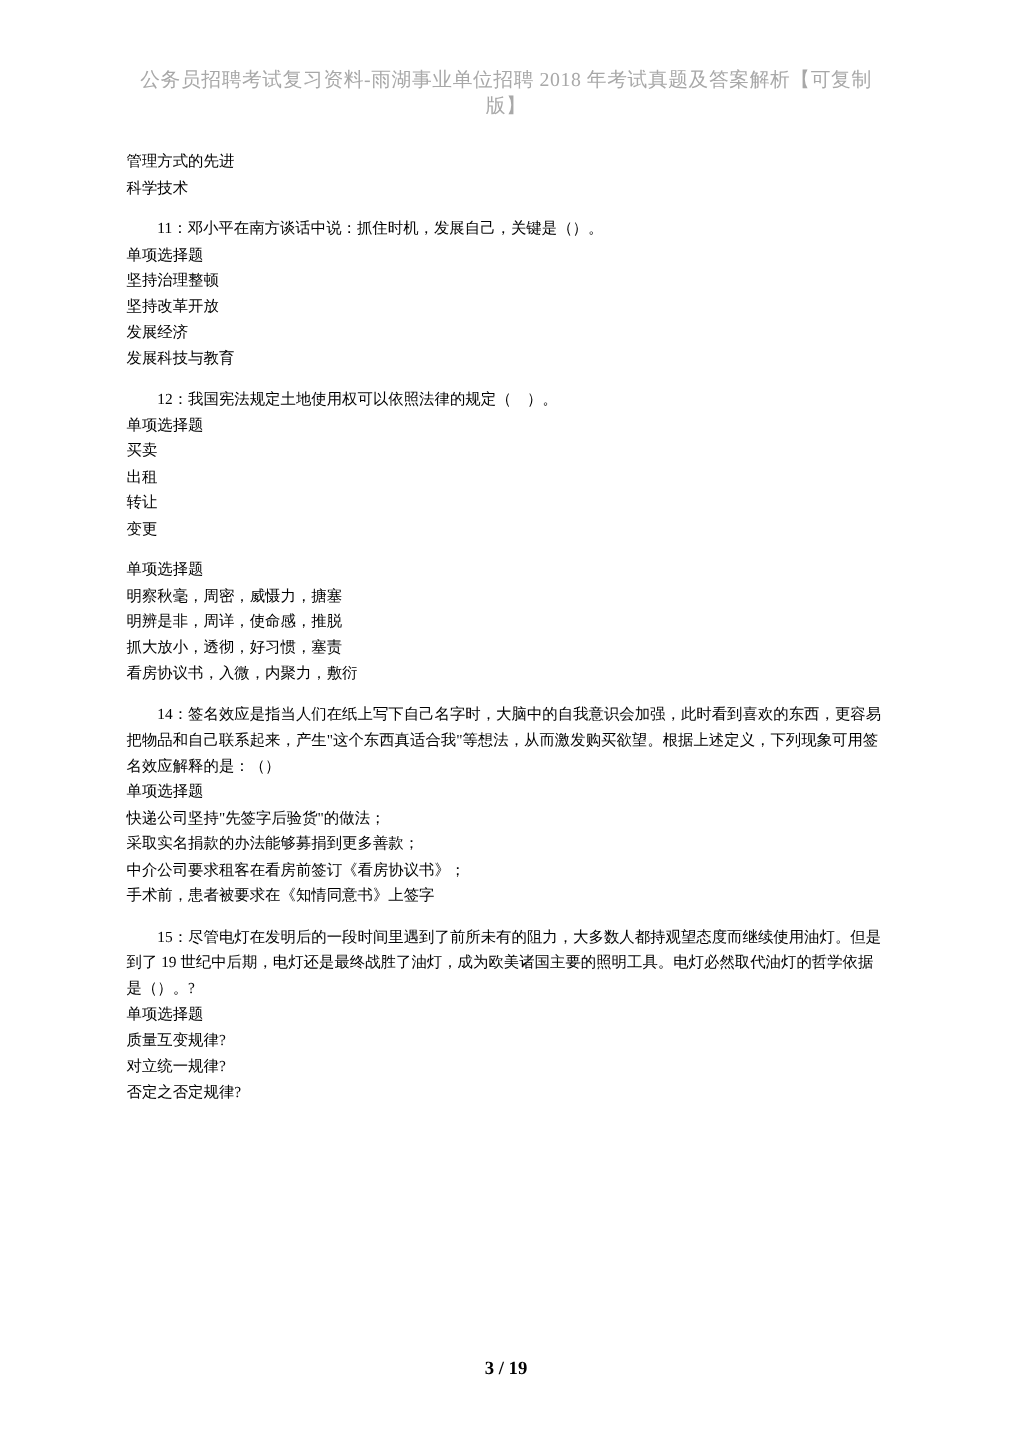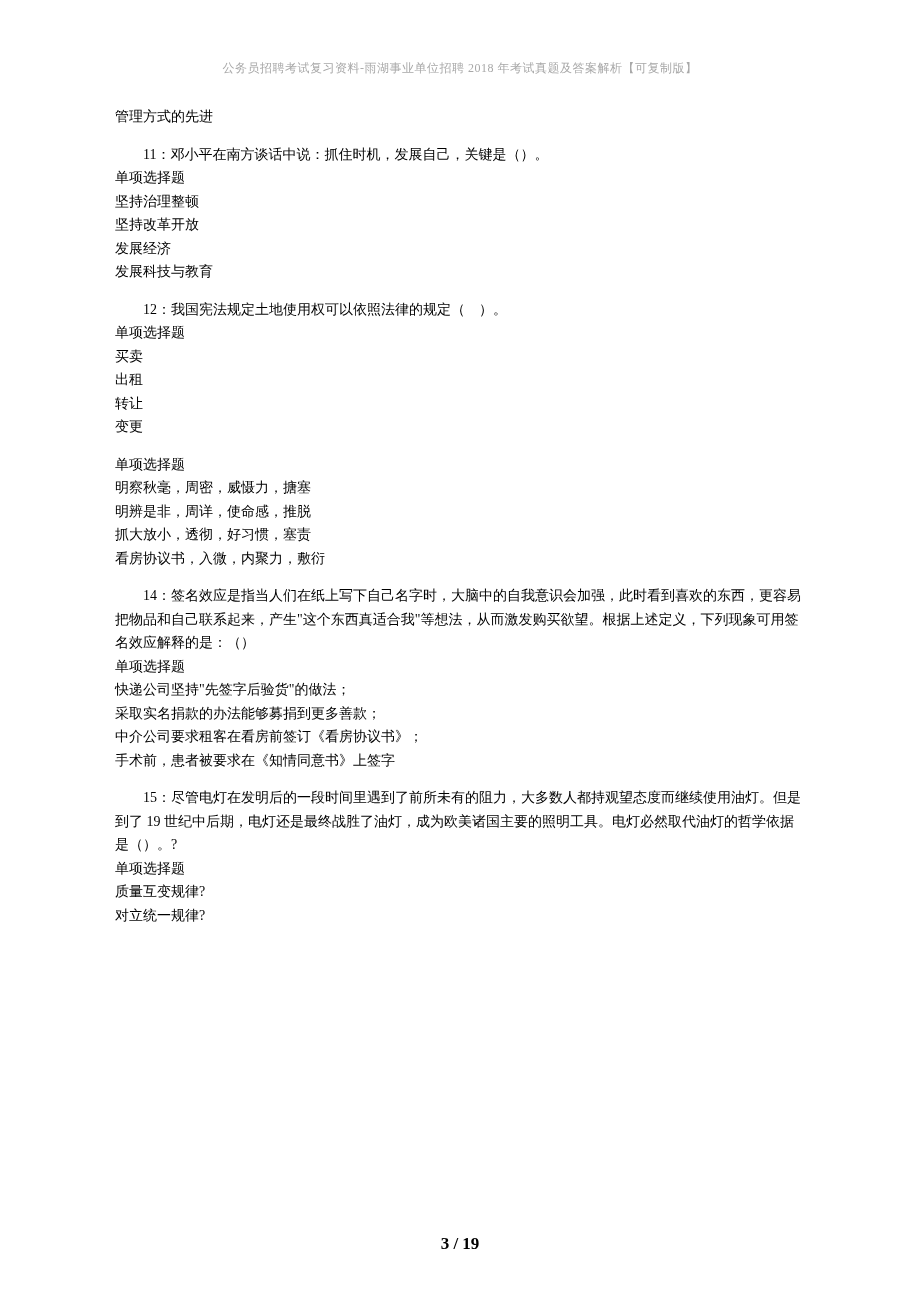--- a/index.html
+++ b/index.html
@@ -10,21 +10,21 @@
     width: 920px;
     height: 1302px;
     position: relative;
     color: #000;
   }
   .page {
     padding: 60px 115px 40px 115px;
   }
   .header {
     text-align: center;
-    font-size: 12px;
+    font-size: 18px;
     color: #a8a8a8;
     letter-spacing: 0.5px;
     font-family: "SimSun", "宋体", serif;
     margin-bottom: 28px;
   }
   .content {
     font-size: 14px;
     line-height: 1.68;
     color: #000;
     margin-top: 20px;
@@ -52,20 +52,21 @@
 </head>
 <body>
 
 <div class="page">
   <div class="header">公务员招聘考试复习资料-雨湖事业单位招聘 2018 年考试真题及答案解析【可复制版】</div>
 
   <div class="content">
 
     <div class="question-block">
       <div class="option-line">管理方式的先进</div>
+      <div class="option-line">科学技术</div>
     </div>
 
     <div class="question-block">
       <div class="question-text"><span>11</span><span>：邓小平在南方谈话中说：抓住时机，发展自己，关键是（）。</span></div>
       <div class="qtype-line">单项选择题</div>
       <div class="option-line">坚持治理整顿</div>
       <div class="option-line">坚持改革开放</div>
       <div class="option-line">发展经济</div>
       <div class="option-line">发展科技与教育</div>
     </div>
@@ -94,18 +95,19 @@
       <div class="option-line">采取实名捐款的办法能够募捐到更多善款；</div>
       <div class="option-line">中介公司要求租客在看房前签订《看房协议书》；</div>
       <div class="option-line">手术前，患者被要求在《知情同意书》上签字</div>
     </div>
 
     <div class="question-block">
       <div class="question-text"><span>15</span><span>：尽管电灯在发明后的一段时间里遇到了前所未有的阻力，大多数人都持观望态度而继续使用油灯。但是到了 19 世纪中后期，电灯还是最终战胜了油灯，成为欧美诸国主要的照明工具。电灯必然取代油灯的哲学依据是（）。?</span></div>
       <div class="qtype-line">单项选择题</div>
       <div class="option-line">质量互变规律?</div>
       <div class="option-line">对立统一规律?</div>
+      <div class="option-line">否定之否定规律?</div>
     </div>
 
   </div>
 </div>
 
 <div class="footer">3 / 19</div>
 
 </body></html>

